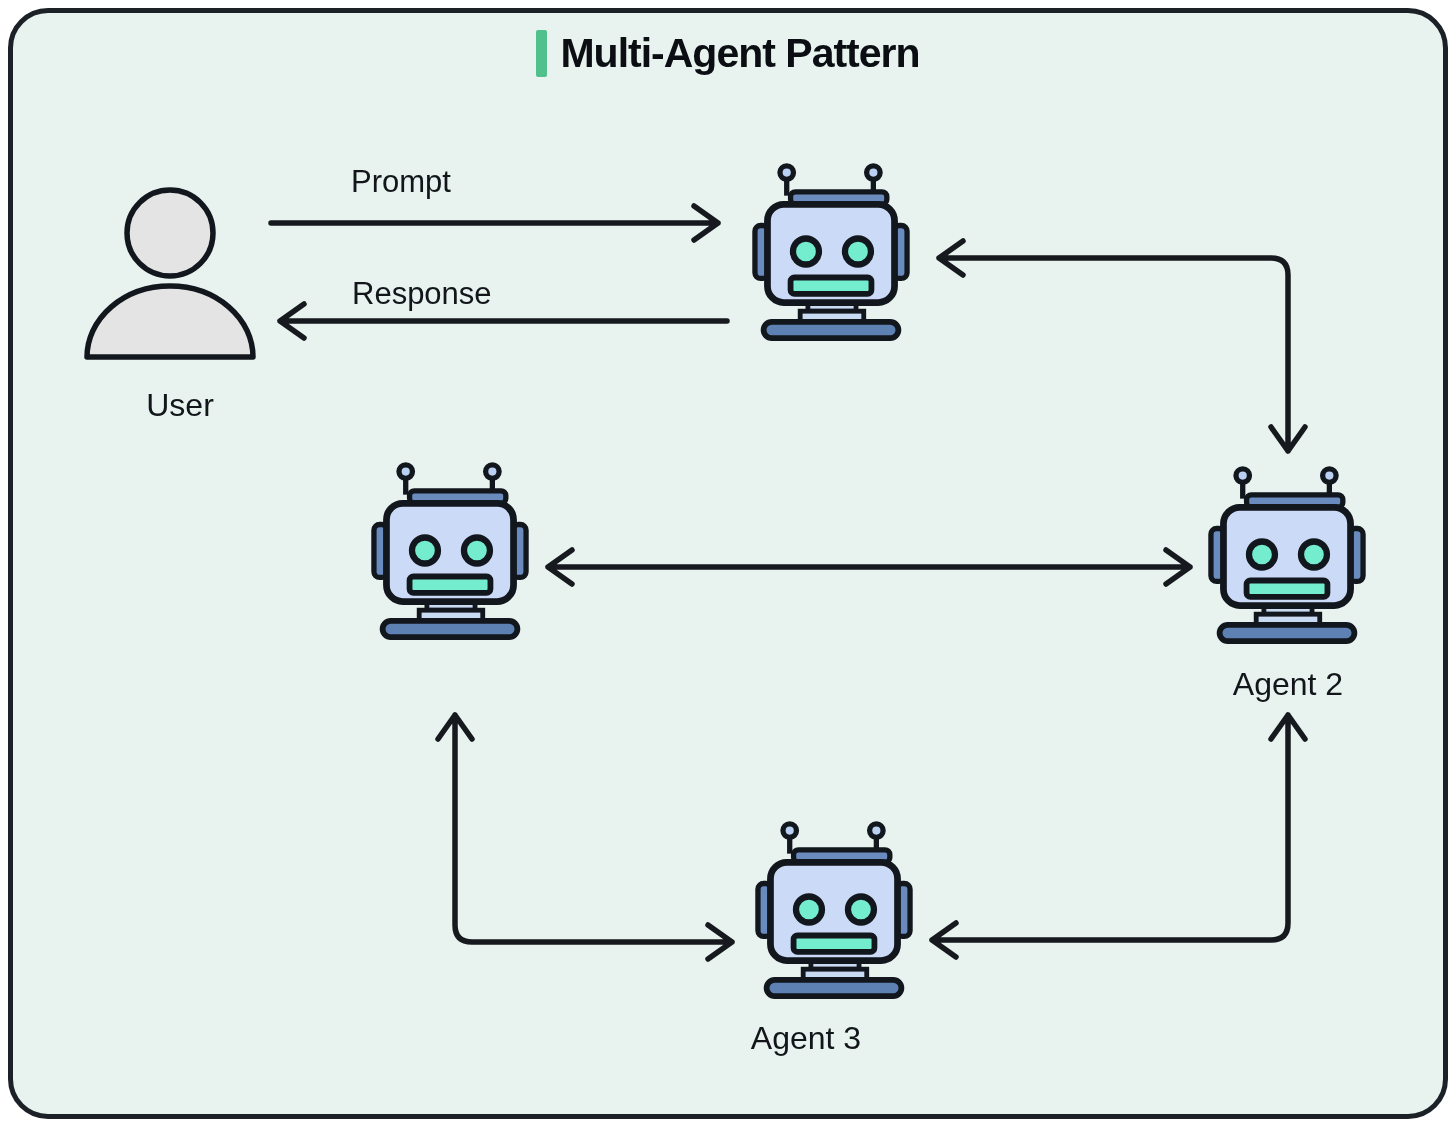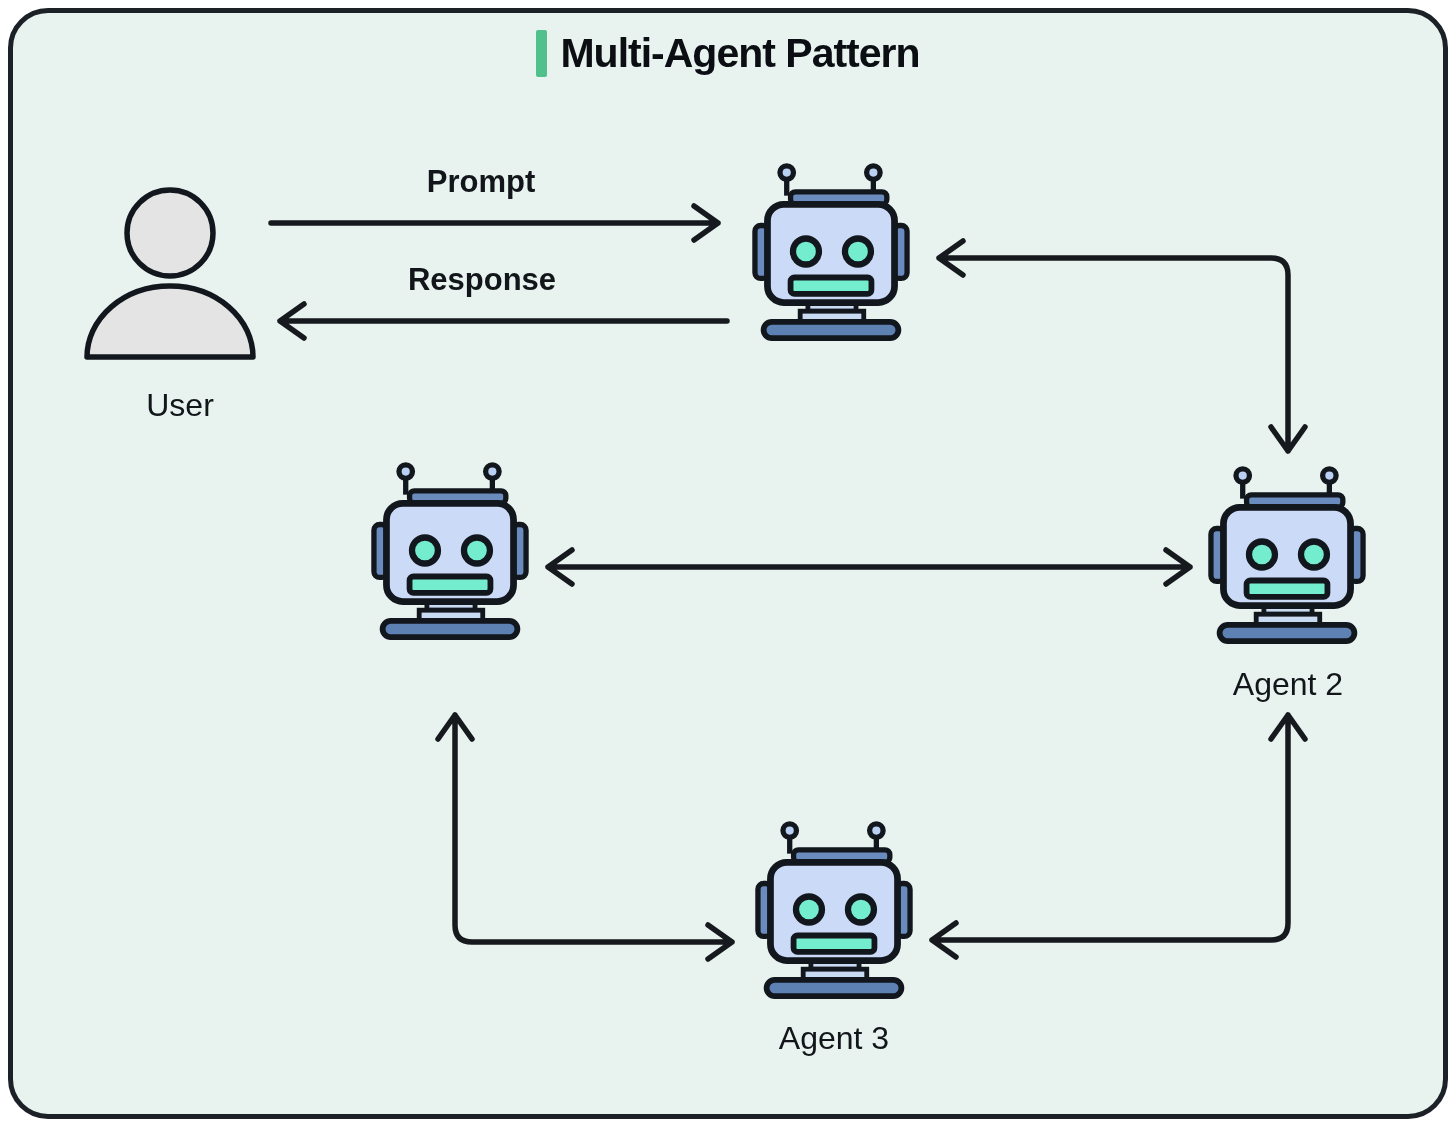--- a/index.html
+++ b/index.html
@@ -16,22 +16,22 @@
     background:var(--panel);border:5px solid #1c2127;border-radius:40px}
   .title-row{position:absolute;left:0;top:30px;width:100%;
     display:flex;justify-content:center;align-items:center;gap:13px}
   .accent-bar{width:11px;height:47px;background:var(--accent);border-radius:2px}
   .diagram-title{font-size:41px;font-weight:bold;color:#0b0e12;letter-spacing:-1px}
   svg.edges{position:absolute;left:0;top:0;width:1456px;height:1127px;pointer-events:none}
   svg.edges path{fill:none;stroke:var(--ink);stroke-width:5.5;
     stroke-linecap:round;stroke-linejoin:round}
   .node-label{position:absolute;width:200px;text-align:center;
     font-size:32px;font-weight:500;color:#121519}
-  .edge-label{position:absolute;width:260px;text-align:center;
-    font-size:31px;font-weight:700;color:#121519}
+  .edge-label{position:absolute;width:260px;
+    font-size:31px;font-weight:400;color:#121519}
   .robot{position:absolute;width:158px;height:181px}
   .user-icon{position:absolute;left:80px;top:186px;width:180px;height:176px}
 </style>
 </head>
 <body>
 
 <div class="stage">
   <div class="frame"></div>
 
   <svg width="0" height="0" style="position:absolute" aria-hidden="true">
@@ -65,21 +65,21 @@
   <svg class="edges">
     <path d="M 271 223 H 718 M 694 206 L 718 223 L 694 240"></path>
     <path d="M 727 321 H 280 M 304 304 L 280 321 L 304 338"></path>
     <path d="M 939 258 H 1271 Q 1288 258 1288 275 V 451 M 963 241 L 939 258 L 963 275 M 1271 427 L 1288 451 L 1305 427"></path>
     <path d="M 548 567 H 1190 M 572 550 L 548 567 L 572 584 M 1166 550 L 1190 567 L 1166 584"></path>
     <path d="M 455 715 V 925 Q 455 942 472 942 H 732 M 438 739 L 455 715 L 472 739 M 708 925 L 732 942 L 708 959"></path>
     <path d="M 1288 715 V 923 Q 1288 940 1271 940 H 932 M 1271 739 L 1288 715 L 1305 739 M 956 923 L 932 940 L 956 957"></path>
   </svg>
 
   <div class="edge-label" style="left:351px;top:164px">Prompt</div>
-  <div class="edge-label" style="left:352px;top:262px">Response</div>
+  <div class="edge-label" style="left:352px;top:276px">Response</div>
 
   <svg class="user-icon" viewBox="0 0 180 176">
     <g stroke="var(--outline)" fill="var(--user-fill)" stroke-linejoin="round">
       <circle cx="90" cy="47" r="43" stroke-width="5.5"></circle>
       <path d="M 7 171 A 83 71 0 0 1 173 171 Z" stroke-width="5.5"></path>
     </g>
   </svg>
   <div class="node-label" style="left:80px;top:387px">User</div>
 
   <svg class="robot" style="left:752px;top:161px">
@@ -91,14 +91,14 @@
     </svg>
   <div class="node-label" style="left:1188px;top:666px">Agent 2</div>
 
   <svg class="robot" style="left:371px;top:460px">
     <use href="#robot"></use>
     </svg>
 
   <svg class="robot" style="left:755px;top:819px">
     <use href="#robot"></use>
     </svg>
-  <div class="node-label" style="left:734px;top:1020px">Agent 3</div>
+  <div class="node-label" style="left:706px;top:1020px">Agent 3</div>
 </div>
 
 </body></html>

